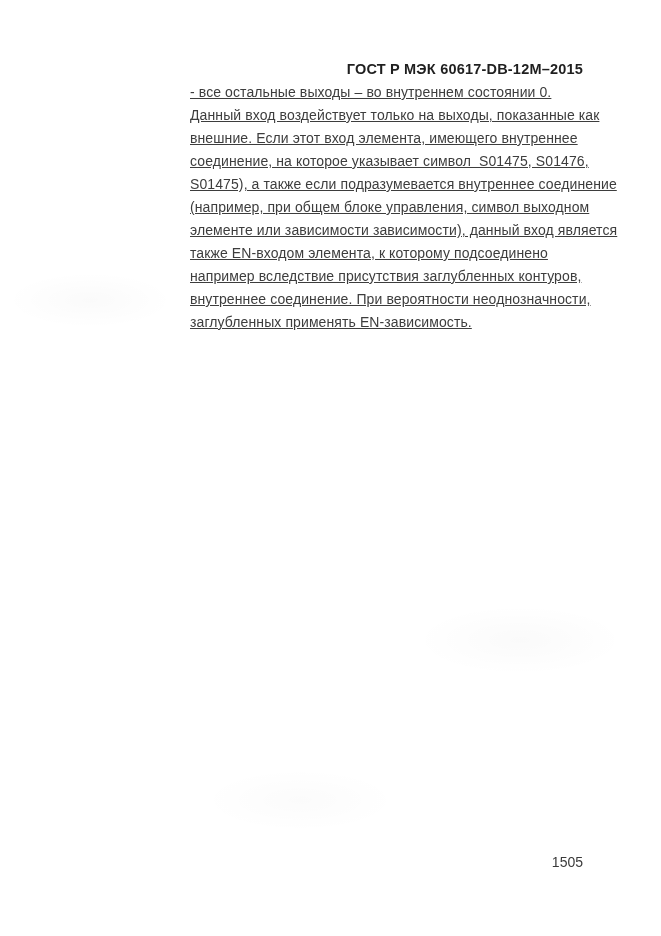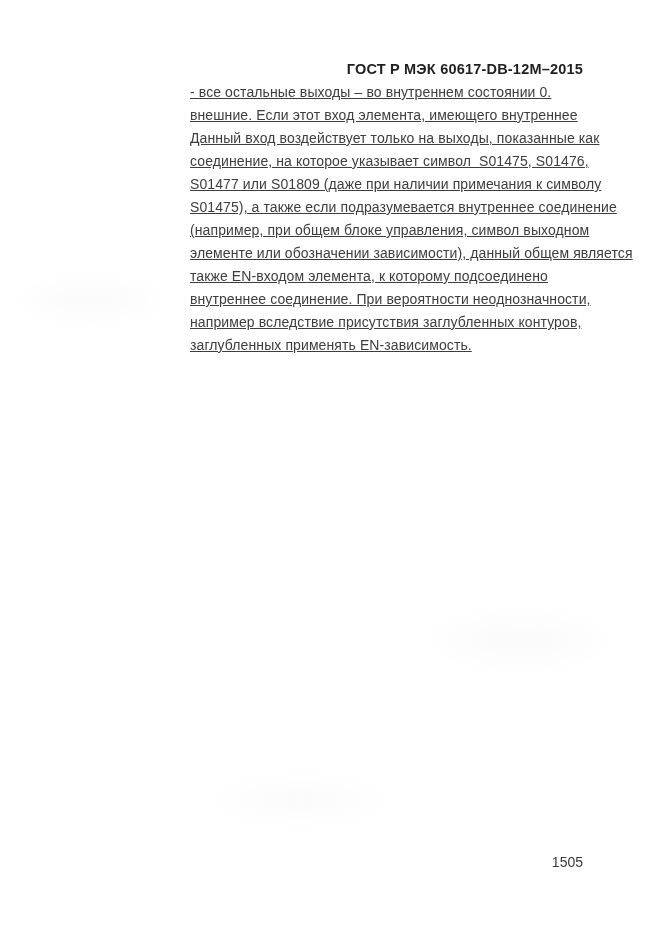--- a/index.html
+++ b/index.html
@@ -61,28 +61,27 @@
 </style>
 </head>
 <body>
 
 <div class="page">
 
   <div class="doc-header">ГОСТ Р МЭК 60617-DB-12M–2015</div>
 
   <div class="body-text">
     <div class="line">- все остальные выходы – во внутреннем состоянии 0.</div>
+    <div class="line">Данный вход воздействует только на выходы, показанные как</div>
     <div class="line">внешние. Если этот вход элемента, имеющего внутреннее</div>
-    <div class="line">Данный вход воздействует только на выходы, показанные как</div>
     <div class="line">соединение, на которое указывает символ  S01475, S01476,</div>
-    <div class="line">S01477 или S01809 (даже при наличии примечания к символу</div>
     <div class="line">S01475), а также если подразумевается внутреннее соединение</div>
     <div class="line">(например, при общем блоке управления, символ выходном</div>
-    <div class="line">элементе или обозначении зависимости), данный общем является</div>
+    <div class="line">элементе или зависимости зависимости), данный вход является</div>
     <div class="line">также EN-входом элемента, к которому подсоединено</div>
+    <div class="line">например вследствие присутствия заглубленных контуров,</div>
     <div class="line">внутреннее соединение. При вероятности неоднозначности,</div>
-    <div class="line">например вследствие присутствия заглубленных контуров,</div>
     <div class="line">заглубленных применять EN-зависимость.</div>
   </div>
 
   <div class="page-number">1505</div>
 
 </div>
 
 </body></html>

